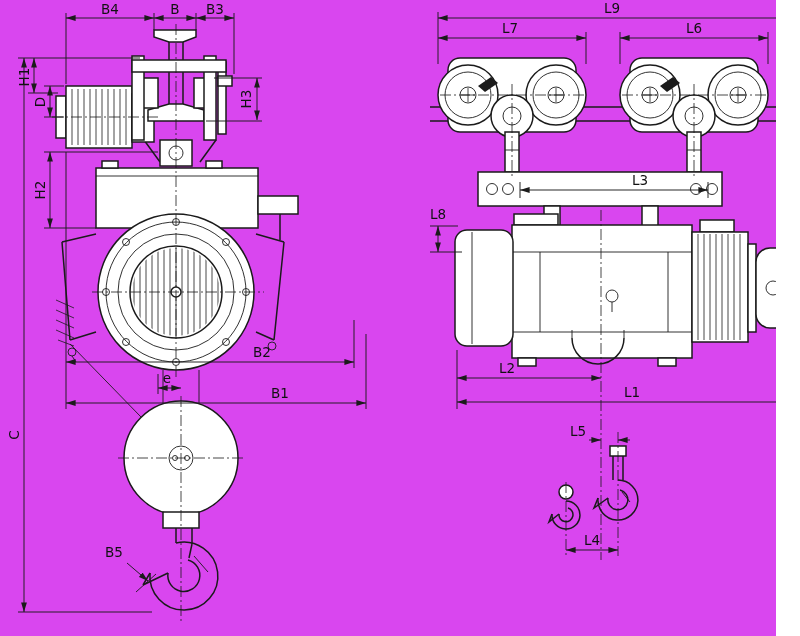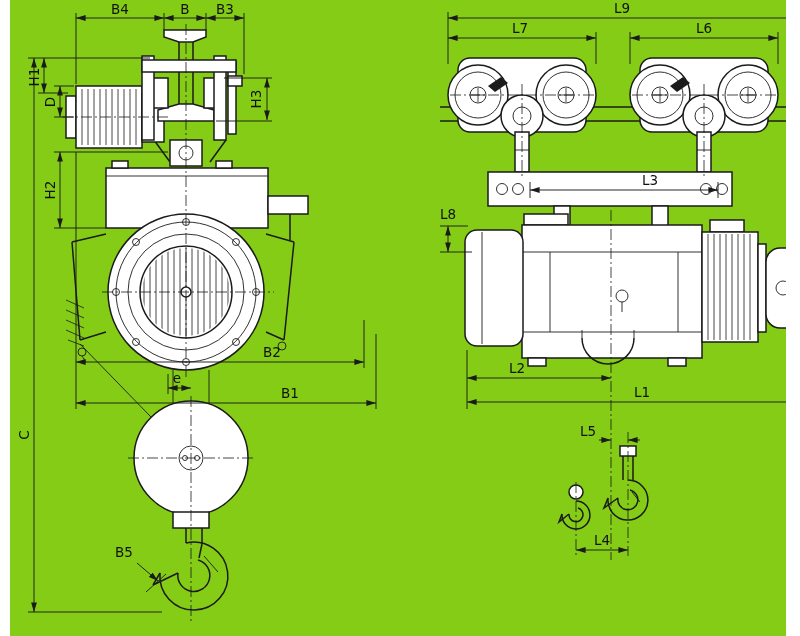--- a/index.html
+++ b/index.html
@@ -1,16 +1,16 @@
 <!DOCTYPE html>
 <html><head>
 <meta charset="utf-8">
 <style>
   html,body{margin:0;padding:0;background:#ffffff;}
-  .canvas{width:776px;height:636px;background:#84cc16;position:relative;overflow:hidden;margin-left:10px;}
+  .canvas{width:776px;height:636px;background:#d946ef;position:relative;overflow:hidden;}
   svg{display:block;}
   .dim-label{font-family:"DejaVu Sans",sans-serif;font-size:13.5px;fill:#111;}
   .part{stroke:#1b1b1b;stroke-width:1.5;fill:none;}
   .partf{stroke:#1b1b1b;stroke-width:1.5;fill:#ffffff;}
   .thin{stroke:#1b1b1b;stroke-width:0.9;fill:none;}
   .fins{stroke:#1b1b1b;stroke-width:0.8;fill:none;}
   .dimline{stroke:#1b1b1b;stroke-width:0.95;fill:none;}
   .cl{stroke:#1b1b1b;stroke-width:0.8;fill:none;stroke-dasharray:11 3 2 3;}
   .dark{fill:#1b1b1b;stroke:none;}
 </style>

